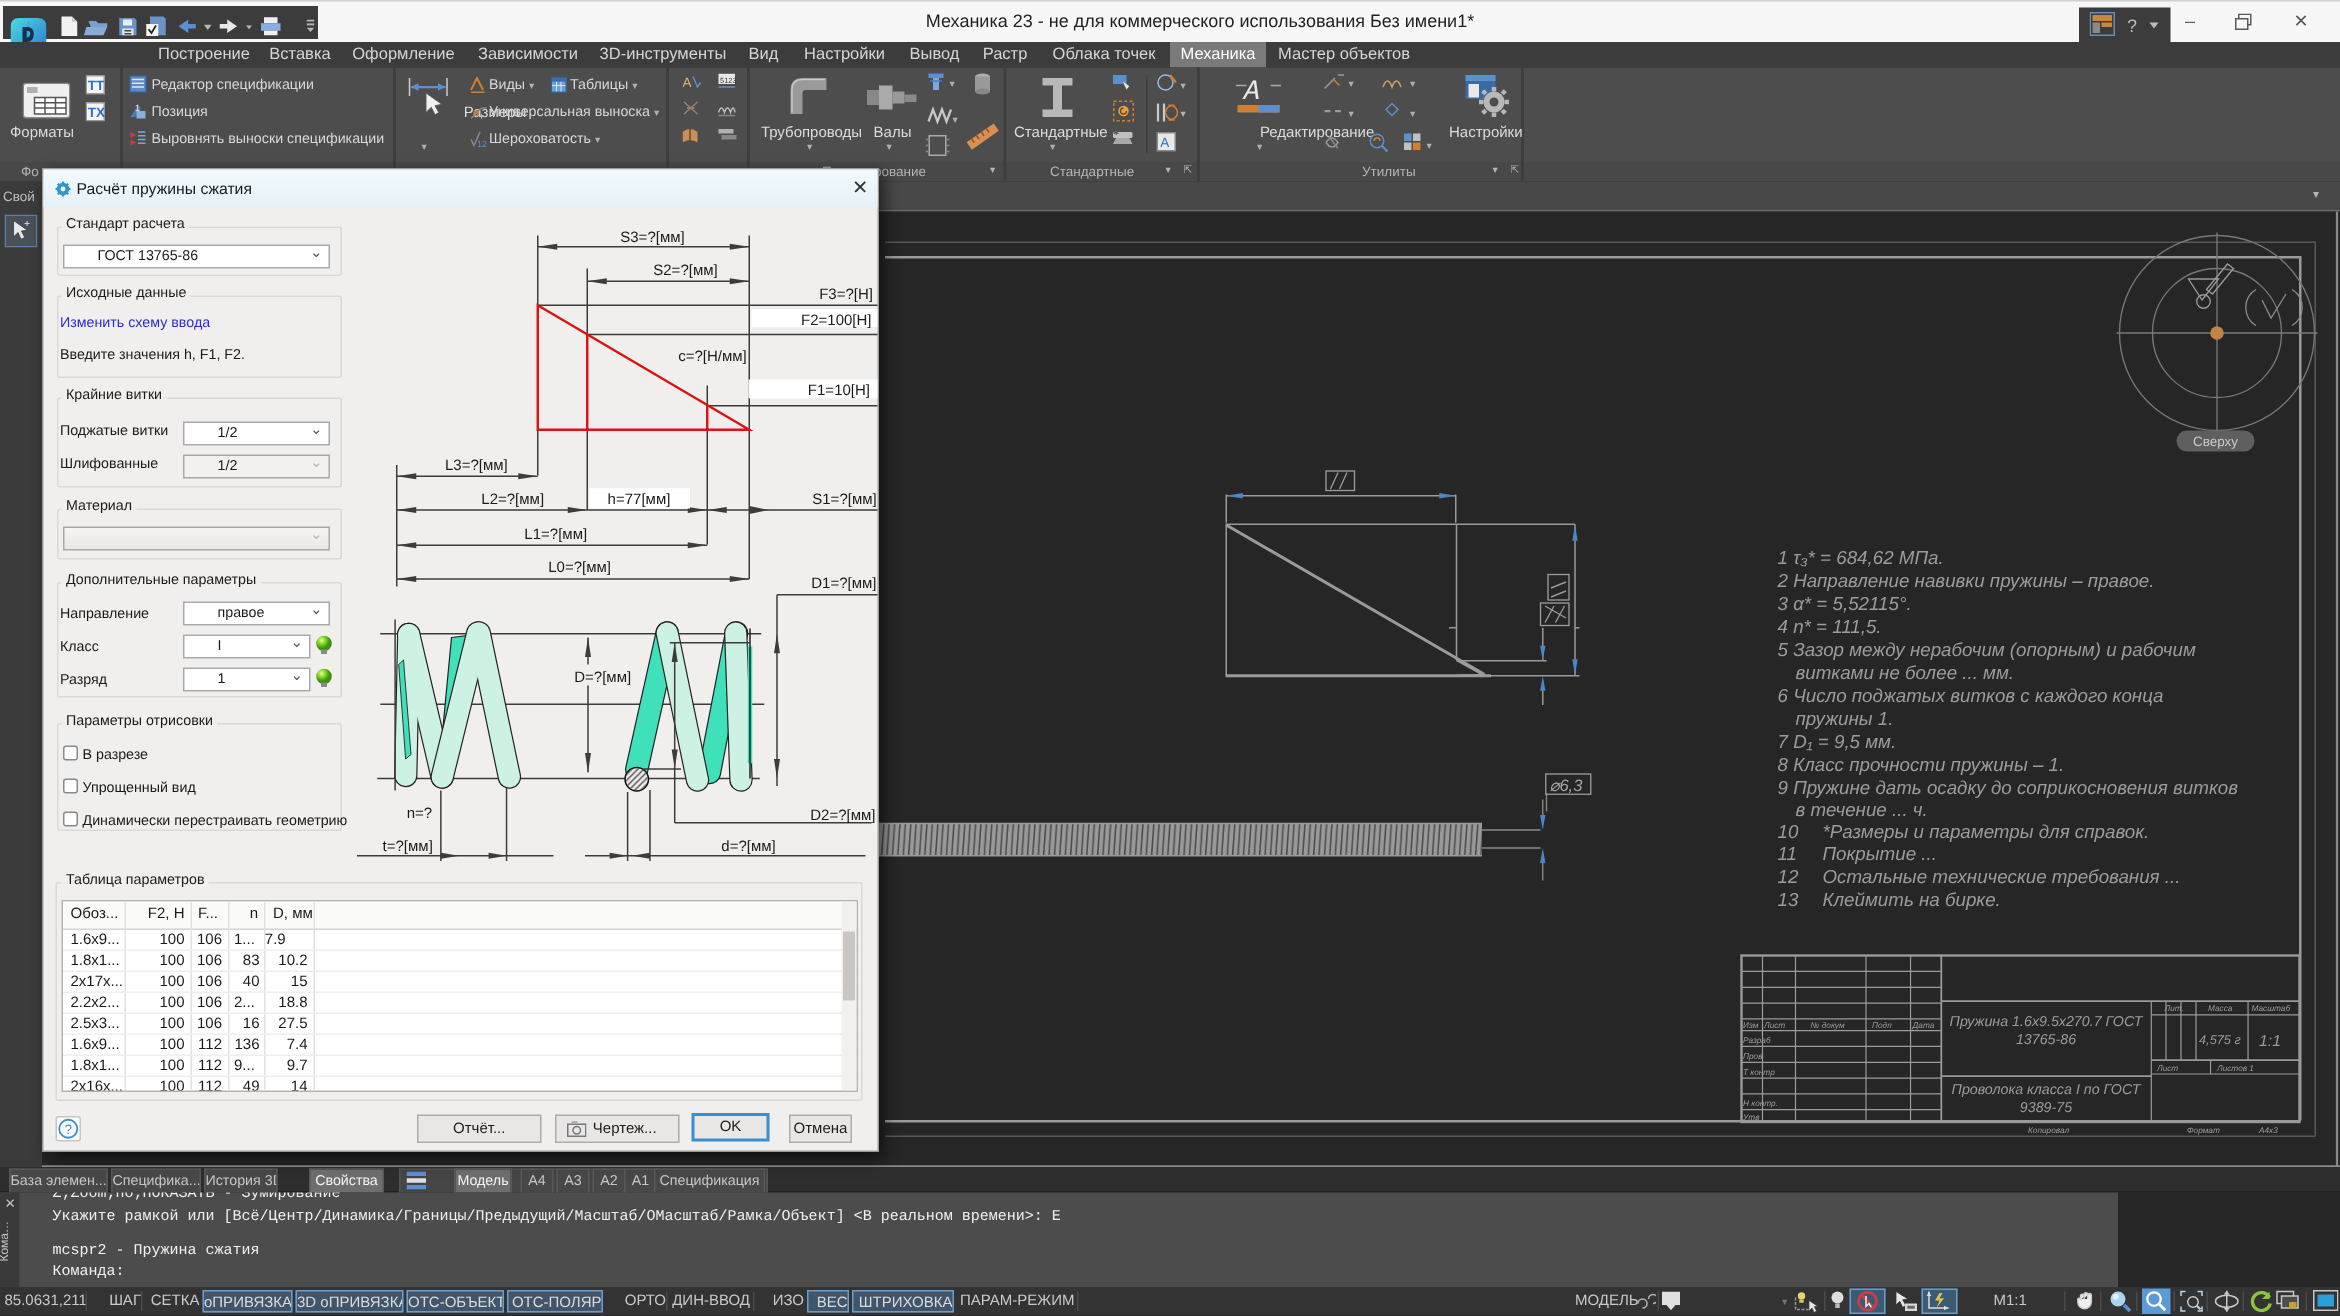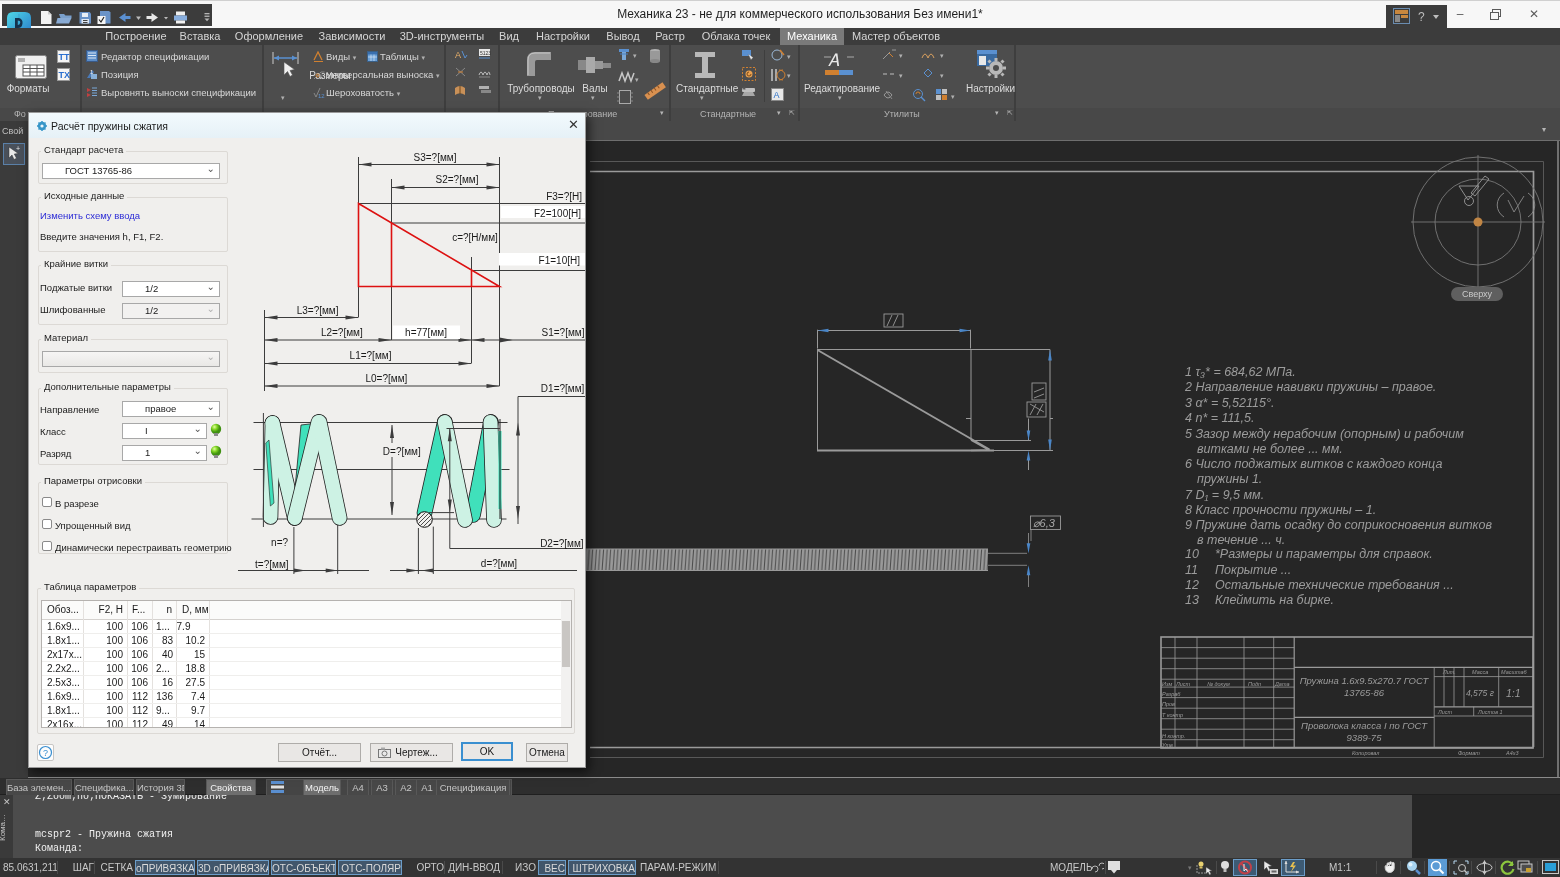--- a/index.html
+++ b/index.html
@@ -156,21 +156,21 @@
 </div>
 
 <div class="abs" id="ribbon"></div>
 <div class="abs" id="panellabels">
   <div class="plabel" style="left:14px;">Фо</div>
   <div class="plabel" style="left:548px;">Проектирование</div>
   <div class="plabel" style="left:660px;font-size:7px;">▾</div>
   <div class="plabel" style="left:700px;">Стандартные</div>
   <div class="plabel" style="left:777px;font-size:7px;">▾</div>
   <div class="plabel" style="left:789px;font-size:7px;">⇱</div>
-  <div class="plabel" style="left:884px;">Утилиты</div>
+  <div class="plabel" style="left:908px;">Утилиты</div>
   <div class="plabel" style="left:995px;font-size:7px;">▾</div>
   <div class="plabel" style="left:1007px;font-size:7px;">⇱</div>
 </div>
 
 <div class="abs psep" style="left:80px;"></div>
 <div class="abs psep" style="left:262px;"></div>
 <div class="abs psep" style="left:444px;"></div>
 <div class="abs psep" style="left:498px;"></div>
 <div class="abs psep" style="left:669px;"></div>
 <div class="abs psep" style="left:798px;"></div>
@@ -384,21 +384,21 @@
     </g>
 </svg>
 
 <svg class="ricon abs" style="left:822px;top:49px;" width="34" height="30">
   <text x="6" y="17" font-size="17" fill="#e8e8e8">𝐴</text>
   <line x1="2" y1="8" x2="9" y2="8" stroke="#aaa"></line>
     <line x1="25" y1="8" x2="32" y2="8" stroke="#aaa"></line>
   <rect x="3" y="21" width="28" height="5" fill="#d08030"></rect>
     <rect x="17" y="21" width="14" height="5" fill="#5a90d0"></rect>
 </svg>
-<div class="bigbtn abs" style="left:804px;top:83px;width:74px;">Редактирование</div>
+<div class="bigbtn abs" style="left:840px;top:83px;width:74px;">Редактирование</div>
 <div class="bigbtn abs dn" style="left:838px;top:94px;">▾</div>
 <svg class="ricon abs" style="left:882px;top:49px;" width="80" height="54">
   <g>
       <path d="M1,10 L8,3 M10,1 l4,0" stroke="#999"></path>
       <path d="M7,4 l4,4" stroke="#d08030"></path>
       <text x="17" y="9" font-size="7" fill="#b0b0b0">▾</text>
     </g>
   <g>
       <path d="M40,9 q3,-8 6,0 q3,-8 6,0" fill="none" stroke="#d8a060"></path>
       <text x="58" y="9" font-size="7" fill="#b0b0b0">▾</text>
@@ -624,20 +624,21 @@
   <div class="btab active" style="left:303px;width:38px;">Модель</div>
   <div class="btab" style="left:347px;width:22px;">А4</div>
   <div class="btab" style="left:371px;width:22px;">А3</div>
   <div class="btab" style="left:395px;width:22px;">А2</div>
   <div class="btab" style="left:416px;width:22px;">А1</div>
   <div class="btab" style="left:436px;width:74px;">Спецификация</div>
 </div>
 
 <div class="abs" id="cmdarea">
   <div style="position:absolute;left:35px;top:-4px;">Z;Zoom;по;ПОКАЗАТЬ - Зумирование</div>
+  <div style="position:absolute;left:35px;top:11px;">Укажите рамкой или [Всё/Центр/Динамика/Границы/Предыдущий/Масштаб/ОМасштаб/Рамка/Объект] &lt;В реальном времени&gt;: Е</div>
   <div style="position:absolute;left:35px;top:34px;">mcspr2 - Пружина сжатия</div>
   <div style="position:absolute;left:35px;top:48px;">Команда:</div>
 </div>
 <div class="abs" id="cmdgutter">
   <div style="position:absolute;left:3px;top:2px;font-size:9px;">✕</div>
   <div style="position:absolute;left:-11px;top:28px;font-size:8px;transform:rotate(-90deg);white-space:nowrap;">Кома…</div>
 </div>
 
 <div class="abs" id="statusbar">
   <div style="position:absolute;left:3px;top:4px;">85.0631,211</div>

